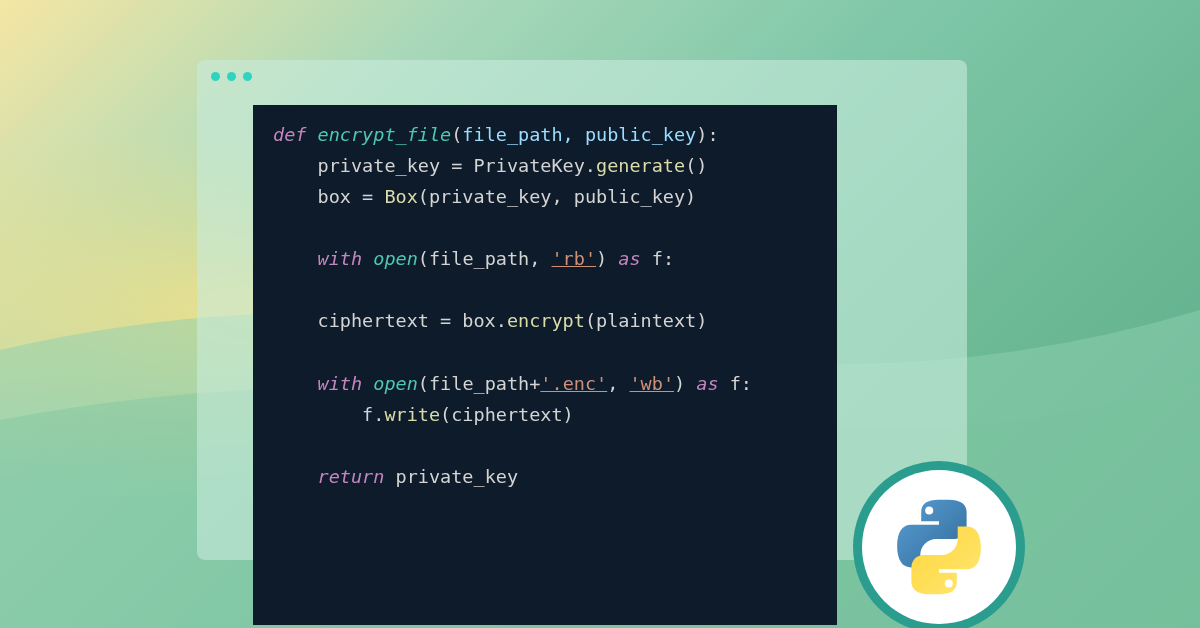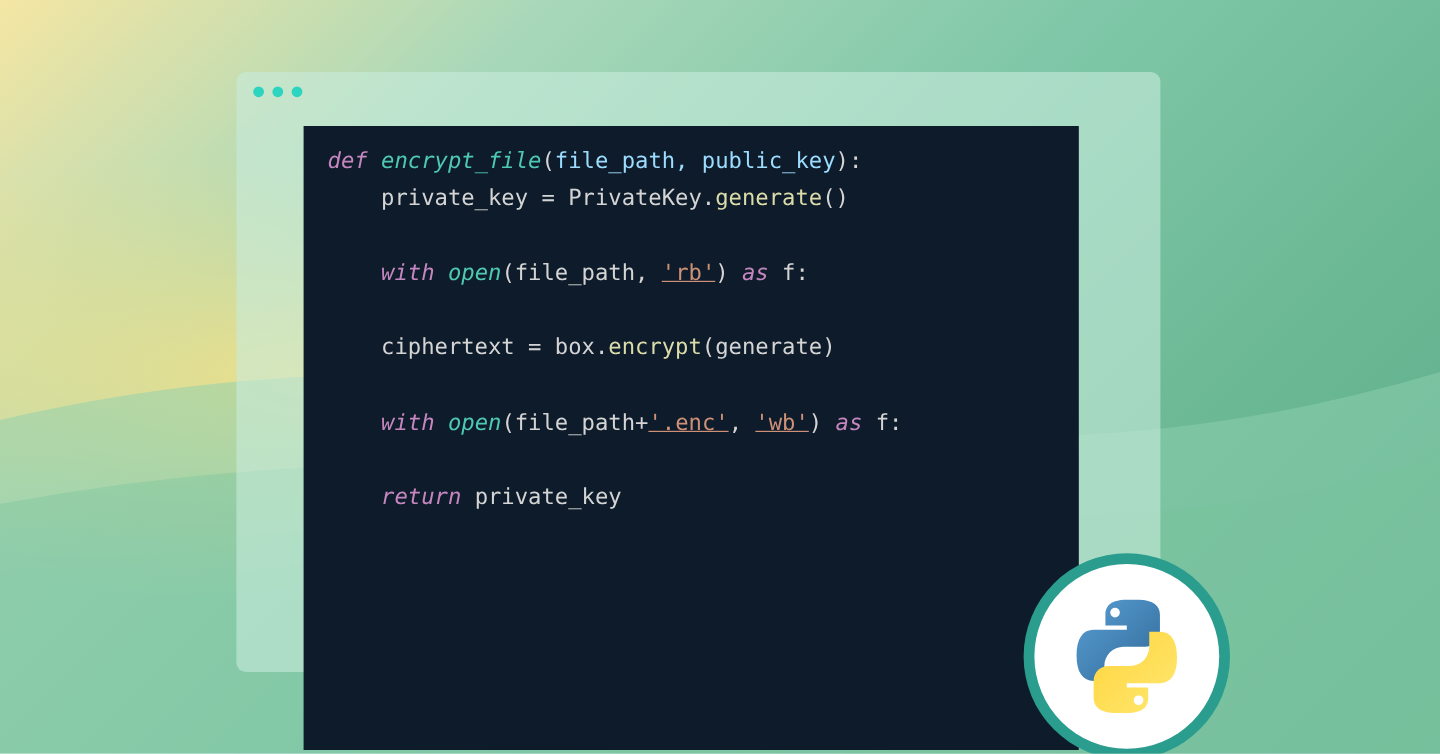--- a/index.html
+++ b/index.html
@@ -44,21 +44,21 @@
 .traffic-light {
   width: 9px;
   height: 9px;
   border-radius: 50%;
   background: #2dd4bf;
 }
 .code-editor {
   position: absolute;
   left: 253px;
   top: 105px;
-  width: 646px;
+  width: 584px;
   height: 520px;
   background: #0d1b2a;
   z-index: 2;
   padding: 14px 20px;
   font-family: 'Menlo', 'Monaco', 'Consolas', monospace;
   font-size: 18.5px;
   line-height: 1.68;
   overflow: hidden;
 }
 .code-line { white-space: pre; color: #d4d4d4; }
@@ -113,26 +113,28 @@
   <div class="traffic-lights">
     <div class="traffic-light"></div>
     <div class="traffic-light"></div>
     <div class="traffic-light"></div>
   </div>
 </div>
 
 <div class="code-editor" id="code-container">
     <div class="code-line"><span class="kw">def </span><span class="fn">encrypt_file</span><span class="punc">(</span><span class="param">file_path, public_key</span><span class="punc">):</span></div>
     <div class="code-line"><span class="ident">    private_key = PrivateKey.</span><span class="call">generate</span><span class="punc">()</span></div>
+    <div class="code-line"><span class="ident">    box = </span><span class="call">Box</span><span class="ident">(private_key, public_key)</span></div>
     <div class="code-line"><span class="ident"> </span></div>
     <div class="code-line"><span class="ident">    </span><span class="kw">with </span><span class="fn">open</span><span class="ident">(file_path, </span><span class="str">'rb'</span><span class="ident">) </span><span class="kw">as</span><span class="ident"> f:</span></div>
     <div class="code-line"><span class="ident"> </span></div>
-    <div class="code-line"><span class="ident">    ciphertext = box.</span><span class="call">encrypt</span><span class="ident">(generate)</span></div>
+    <div class="code-line"><span class="ident">    ciphertext = box.</span><span class="call">encrypt</span><span class="ident">(plaintext)</span></div>
     <div class="code-line"><span class="ident"> </span></div>
     <div class="code-line"><span class="ident">    </span><span class="kw">with </span><span class="fn">open</span><span class="ident">(file_path+</span><span class="str">'.enc'</span><span class="ident">, </span><span class="str">'wb'</span><span class="ident">) </span><span class="kw">as</span><span class="ident"> f:</span></div>
+    <div class="code-line"><span class="ident">        f.</span><span class="call">write</span><span class="ident">(ciphertext)</span></div>
     <div class="code-line"><span class="ident"> </span></div>
     <div class="code-line"><span class="ident">    </span><span class="kw">return</span><span class="ident"> private_key</span></div>
     <div class="code-line"><span class="ident"> </span></div>
   </div>
 
 <div class="python-badge">
   <div class="badge-ring"></div>
   <div class="badge-inner">
     <div class="python-logo">
       <svg viewBox="0 0 110 110" width="98" height="98">

